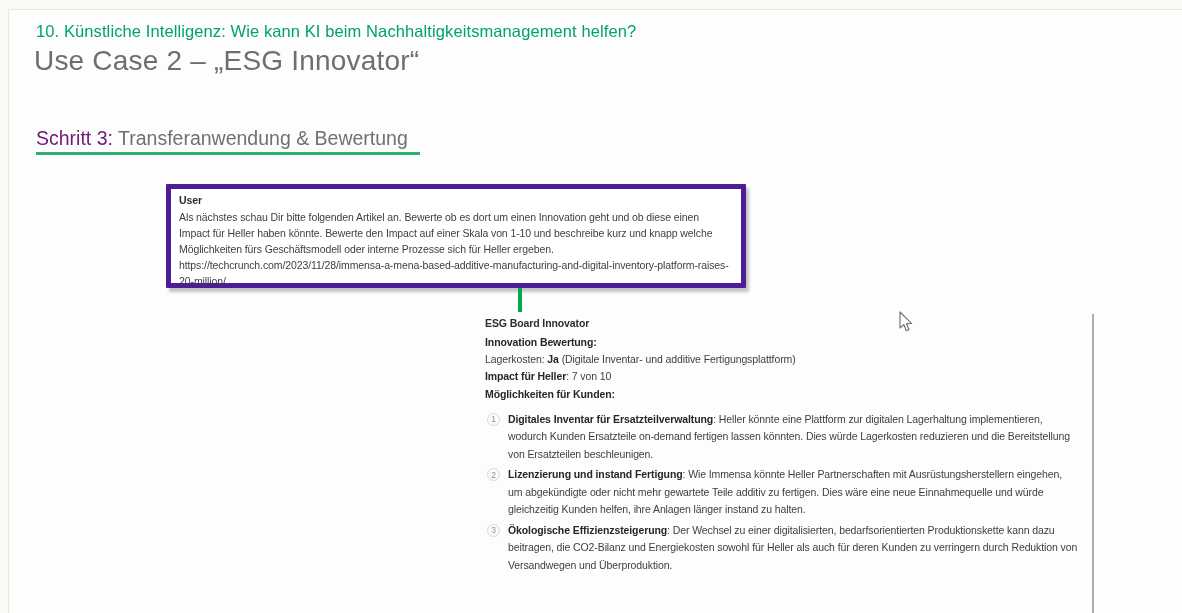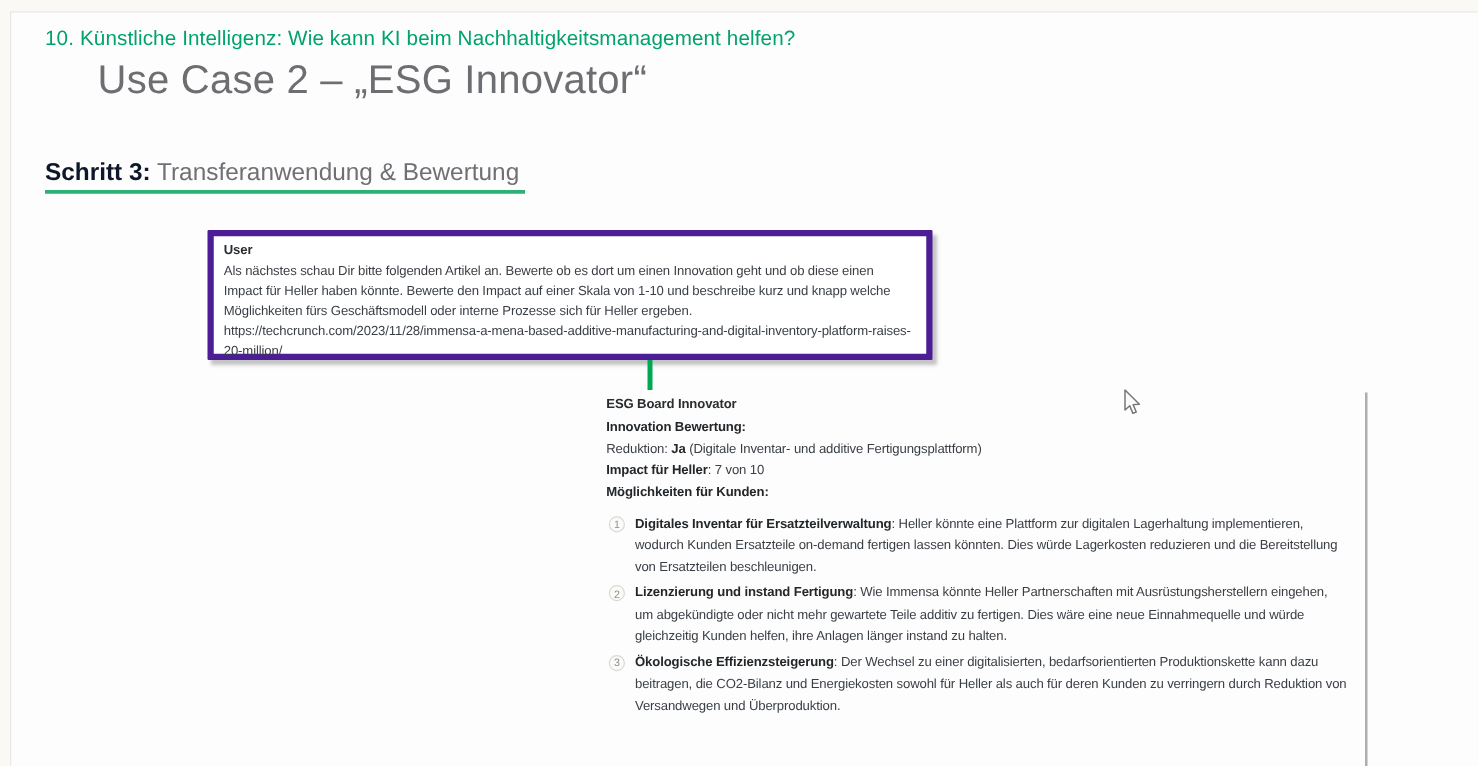--- a/index.html
+++ b/index.html
@@ -11,24 +11,24 @@
     --chat_bold:#24272a;
   }
   *{box-sizing:border-box;margin:0;padding:0;}
   html,body{width:1182px;height:613px;overflow:hidden;background:#faf9f6;}
   body{font-family:"Liberation Sans","DejaVu Sans",sans-serif;position:relative;}
   .stage{position:absolute;inset:0;width:1182px;height:613px;background:#faf9f6;}
   .slide{position:absolute;left:8px;top:9px;right:0;bottom:0;background:#fdfdfd;
          border-left:1px solid #eae8e4;border-top:1px solid #eae8e4;}
   .kicker{position:absolute;left:27px;top:12px;font-size:16.5px;color:var(--green_title);
           letter-spacing:0.1px;}
-  .title{position:absolute;left:25px;top:35px;font-size:32px;font-weight:400;
-         color:var(--gray_title);letter-spacing:0.2px;margin-left:44px;}
+  .title{position:absolute;left:25px;top:35px;font-size:28px;font-weight:400;
+         color:var(--gray_title);letter-spacing:0.2px;}
   .step{position:absolute;left:27px;top:117px;font-size:19.5px;color:#6f7074;}
-  .step .step-label{font-weight:700;color:#0f172a;margin-top:28px;}
+  .step .step-label{font-weight:400;color:#701a75;margin-top:28px;}
   .step-underline{position:absolute;left:27px;top:142px;width:384px;height:3px;
                   background:var(--green_underline);}
   
   .chat{font-size:10.5px;letter-spacing:-0.1px;color:var(--chat_text);}
   .chat b{font-weight:700;color:var(--chat_bold);}
   .sender{font-size:10.5px;font-weight:700;color:#2b2e31;line-height:14px;}
   
   .user-box{position:absolute;left:157px;top:174px;width:580px;height:104px;
             background:#ffffff;border:5px solid #4c1d95;border-radius:1px;
             box-shadow:3px 4px 3px rgba(90,90,90,0.35);padding:4px 9px 0 8px;}
@@ -72,21 +72,21 @@
       <div class="sender">User</div>
       <div class="msg">Als nächstes schau Dir bitte folgenden Artikel an. Bewerte ob es dort um einen Innovation geht und ob diese einen Impact für Heller haben könnte. Bewerte den Impact auf einer Skala von 1-10 und beschreibe kurz und knapp welche Möglichkeiten fürs Geschäftsmodell oder interne Prozesse sich für Heller ergeben.</div>
       <div class="msg url">https://techcrunch.com/2023/11/28/immensa-a-mena-based-additive-manufacturing-and-digital-inventory-platform-raises-20-million/</div>
     </div>
 
     <div class="connector"></div>
 
     <div class="response chat">
       <div class="sender">ESG Board Innovator</div>
       <div class="line"><b>Innovation Bewertung:</b></div>
-      <div class="line"><span>Reduktion: </span><b>Ja</b><span> (Digitale Inventar- und additive Fertigungsplattform)</span></div>
+      <div class="line"><span>Lagerkosten: </span><b>Ja</b><span> (Digitale Inventar- und additive Fertigungsplattform)</span></div>
       <div class="line"><b>Impact für Heller</b><span>: 7 von 10</span></div>
       <div class="line"><b>Möglichkeiten für Kunden:</b></div>
 
       <ol>
         <li>
           <span class="badge">1</span>
           <div class="item-text"><b>Digitales Inventar für Ersatzteilverwaltung</b><span>: Heller könnte eine Plattform zur digitalen Lagerhaltung implementieren, wodurch Kunden Ersatzteile on-demand fertigen lassen könnten. Dies würde Lagerkosten reduzieren und die Bereitstellung von Ersatzteilen beschleunigen.</span></div>
         </li>
         <li>
           <span class="badge">2</span>

